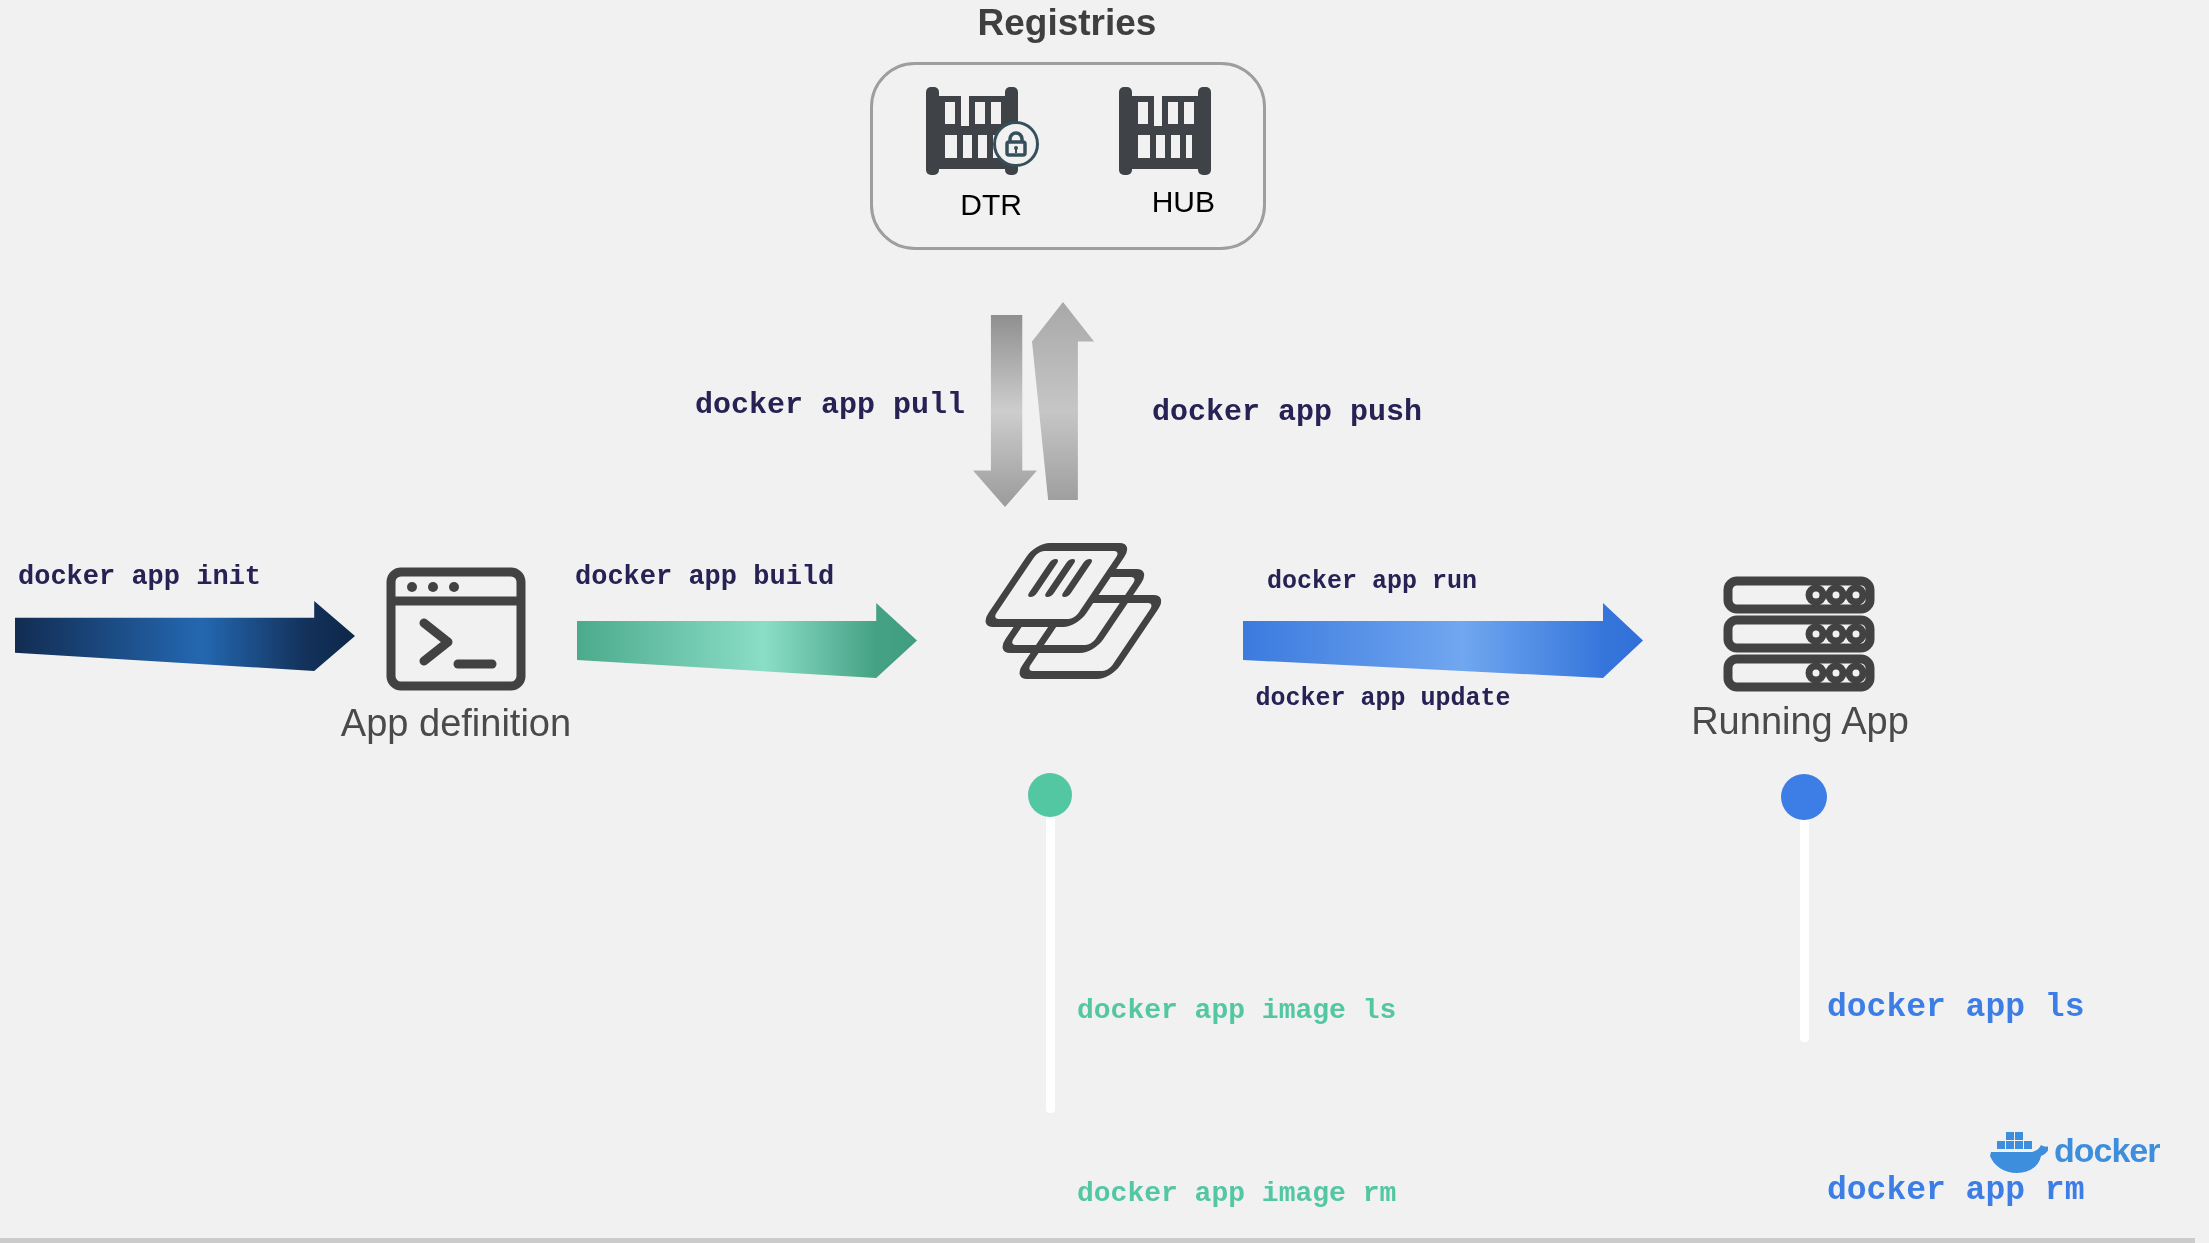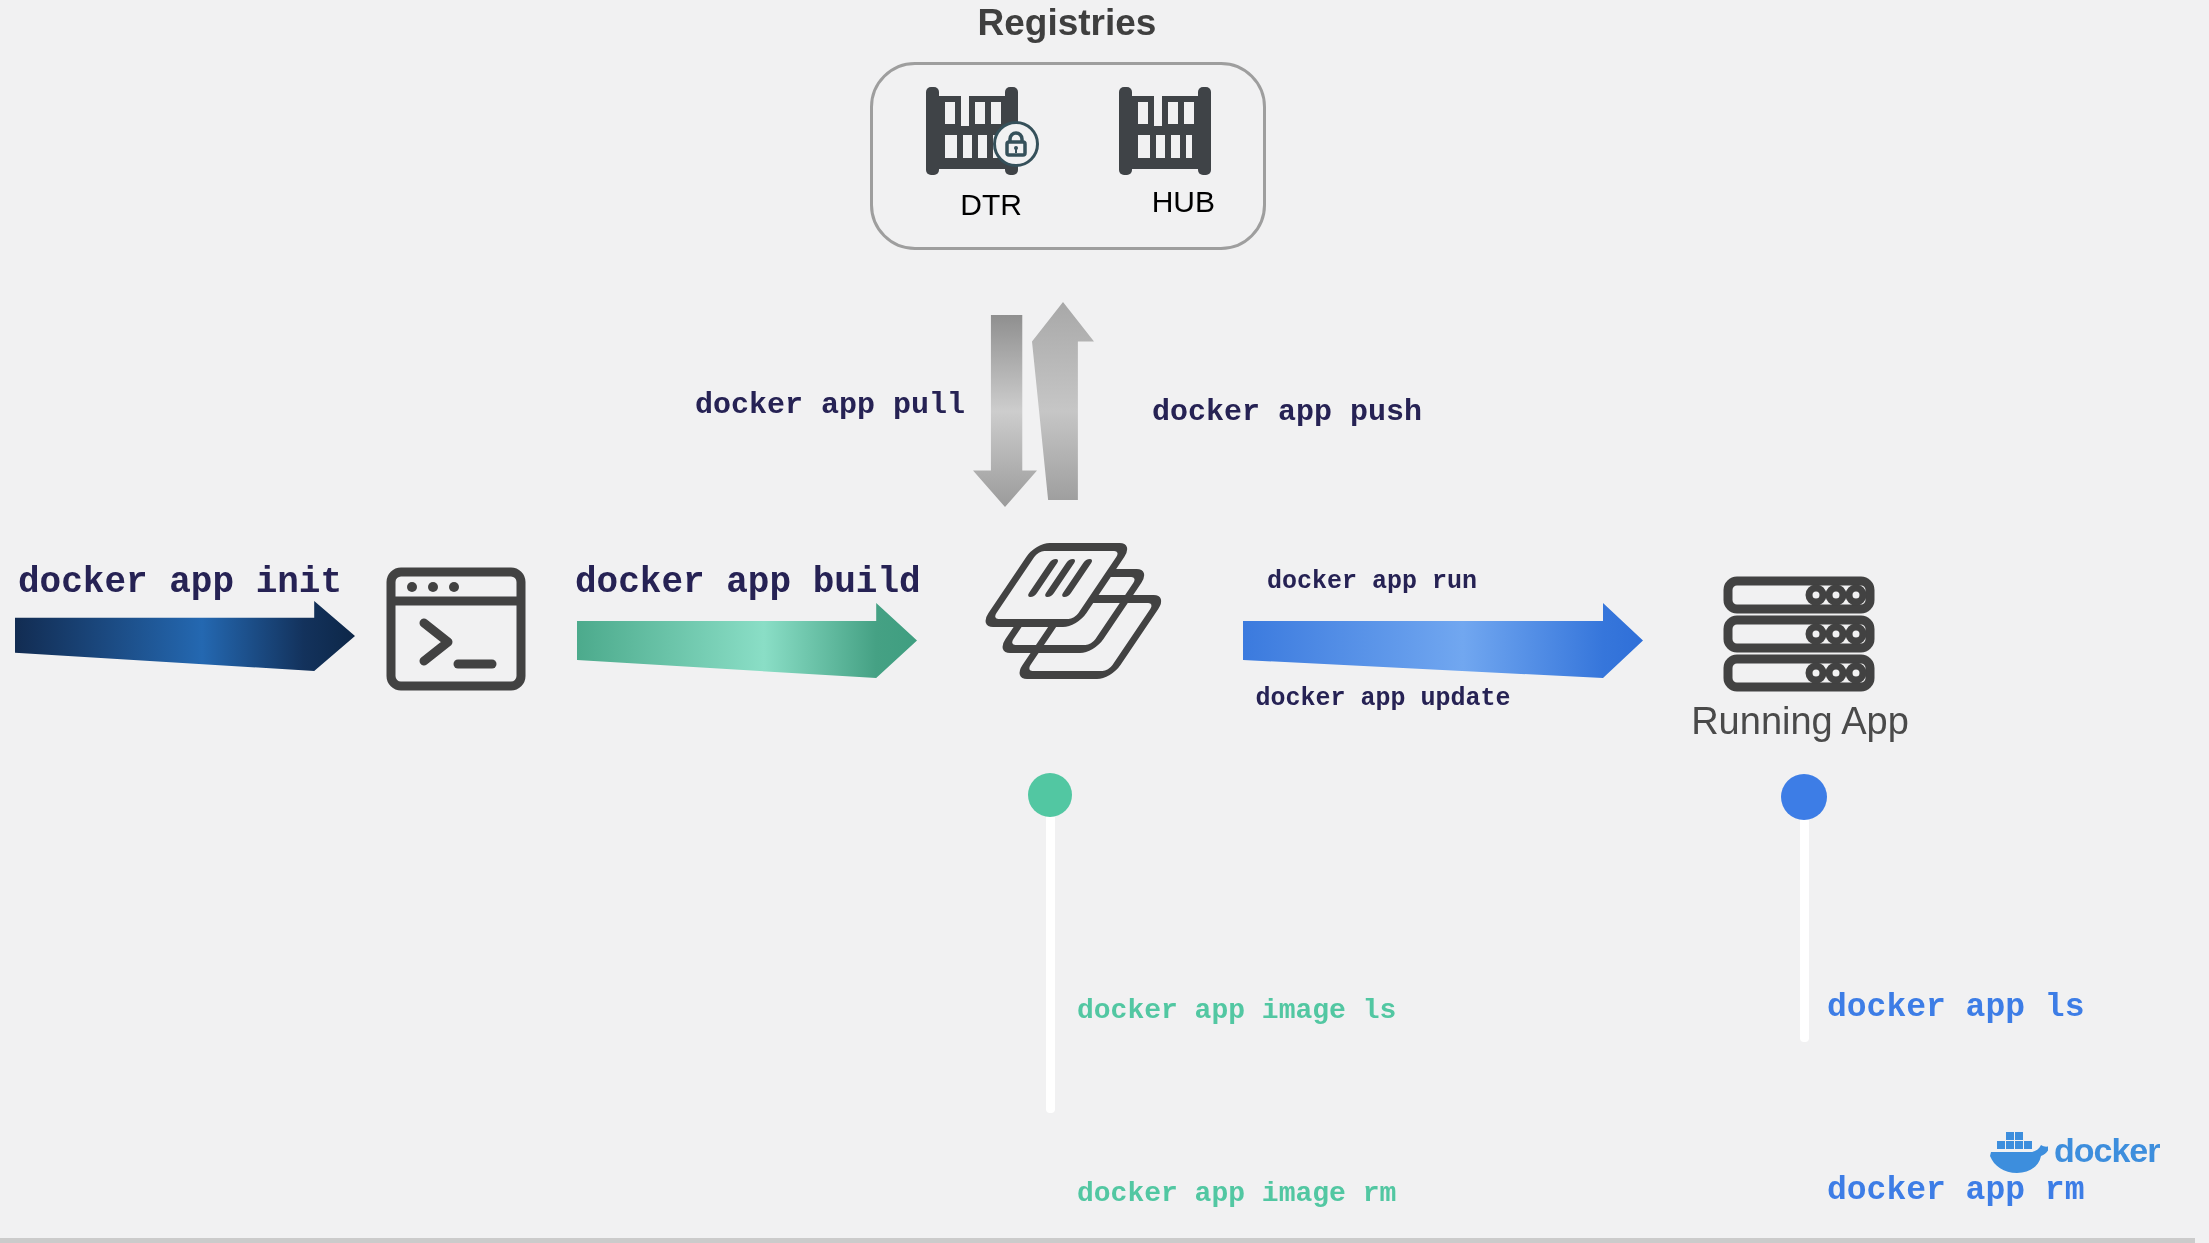--- a/index.html
+++ b/index.html
@@ -2,21 +2,21 @@
 <html><head>
 <meta charset="utf-8">
 <style>
   html,body{margin:0;padding:0;background:#f1f1f2;}
   .canvas{position:relative;width:2195px;height:1243px;background:#f1f1f2;overflow:hidden;
           font-family:"Liberation Sans",sans-serif;}
   .abs{position:absolute;}
   
   .title{font-size:37px;font-weight:bold;color:#3f3f3f;text-align:center;}
   .mono{font-family:"Liberation Mono","DejaVu Sans Mono",monospace;font-weight:bold;color:#262254;}
-  .cmd-init{font-size:36px;}
+  .cmd-init{font-size:27px;}
   .cmd-pull{font-size:30px;text-align:right;}
   .cmd-push{font-size:30px;}
   .cmd-run{font-size:25px;text-align:center;}
   .node-label{font-size:38px;color:#4a4a4a;text-align:center;}
   .reg-label{font-size:30px;color:#000000;text-align:right;}
   .cmd-list-teal{font-family:"Liberation Mono","DejaVu Sans Mono",monospace;font-weight:bold;
                  font-size:28px;line-height:61px;color:#52c7a2;white-space:pre;}
   .cmd-list-blue{font-family:"Liberation Mono","DejaVu Sans Mono",monospace;font-weight:bold;
                  font-size:33px;line-height:61px;color:#3d7de6;white-space:pre;}
   
@@ -110,20 +110,21 @@
 
   <svg class="abs" style="left:386px;top:567px;" width="140" height="124" viewBox="0 0 140 124">
     <rect x="5" y="5" width="130" height="114" rx="10" fill="none" stroke="#424242" stroke-width="9"></rect>
     <line x1="5" y1="34" x2="135" y2="34" stroke="#424242" stroke-width="9"></line>
     <circle cx="26" cy="20" r="5" fill="#424242"></circle>
     <circle cx="47" cy="20" r="5" fill="#424242"></circle>
     <circle cx="68" cy="20" r="5" fill="#424242"></circle>
     <polyline points="38,56 62,75 38,94" fill="none" stroke="#424242" stroke-width="9" stroke-linecap="round" stroke-linejoin="round"></polyline>
     <line x1="72" y1="97" x2="106" y2="97" stroke="#424242" stroke-width="9" stroke-linecap="round"></line>
   </svg>
+  <div class="abs node-label" style="left:256px;top:702px;width:400px;">App definition</div>
 
   <div class="abs mono cmd-init" style="left:575px;top:562px;">docker app build</div>
   <div class="abs arrow-build" style="left:577px;top:603px;width:340px;height:75px;"></div>
 
   <svg class="abs" style="left:975px;top:543px;" width="192" height="152" viewBox="0 0 192 152">
     <g fill="none" stroke="#424242" stroke-width="8" stroke-linecap="round">
       <g transform="translate(96,56)">
         <rect x="0" y="0" width="90" height="76" rx="10" transform="skewX(-34)"></rect>
       </g>
       <g transform="translate(79,30)">

